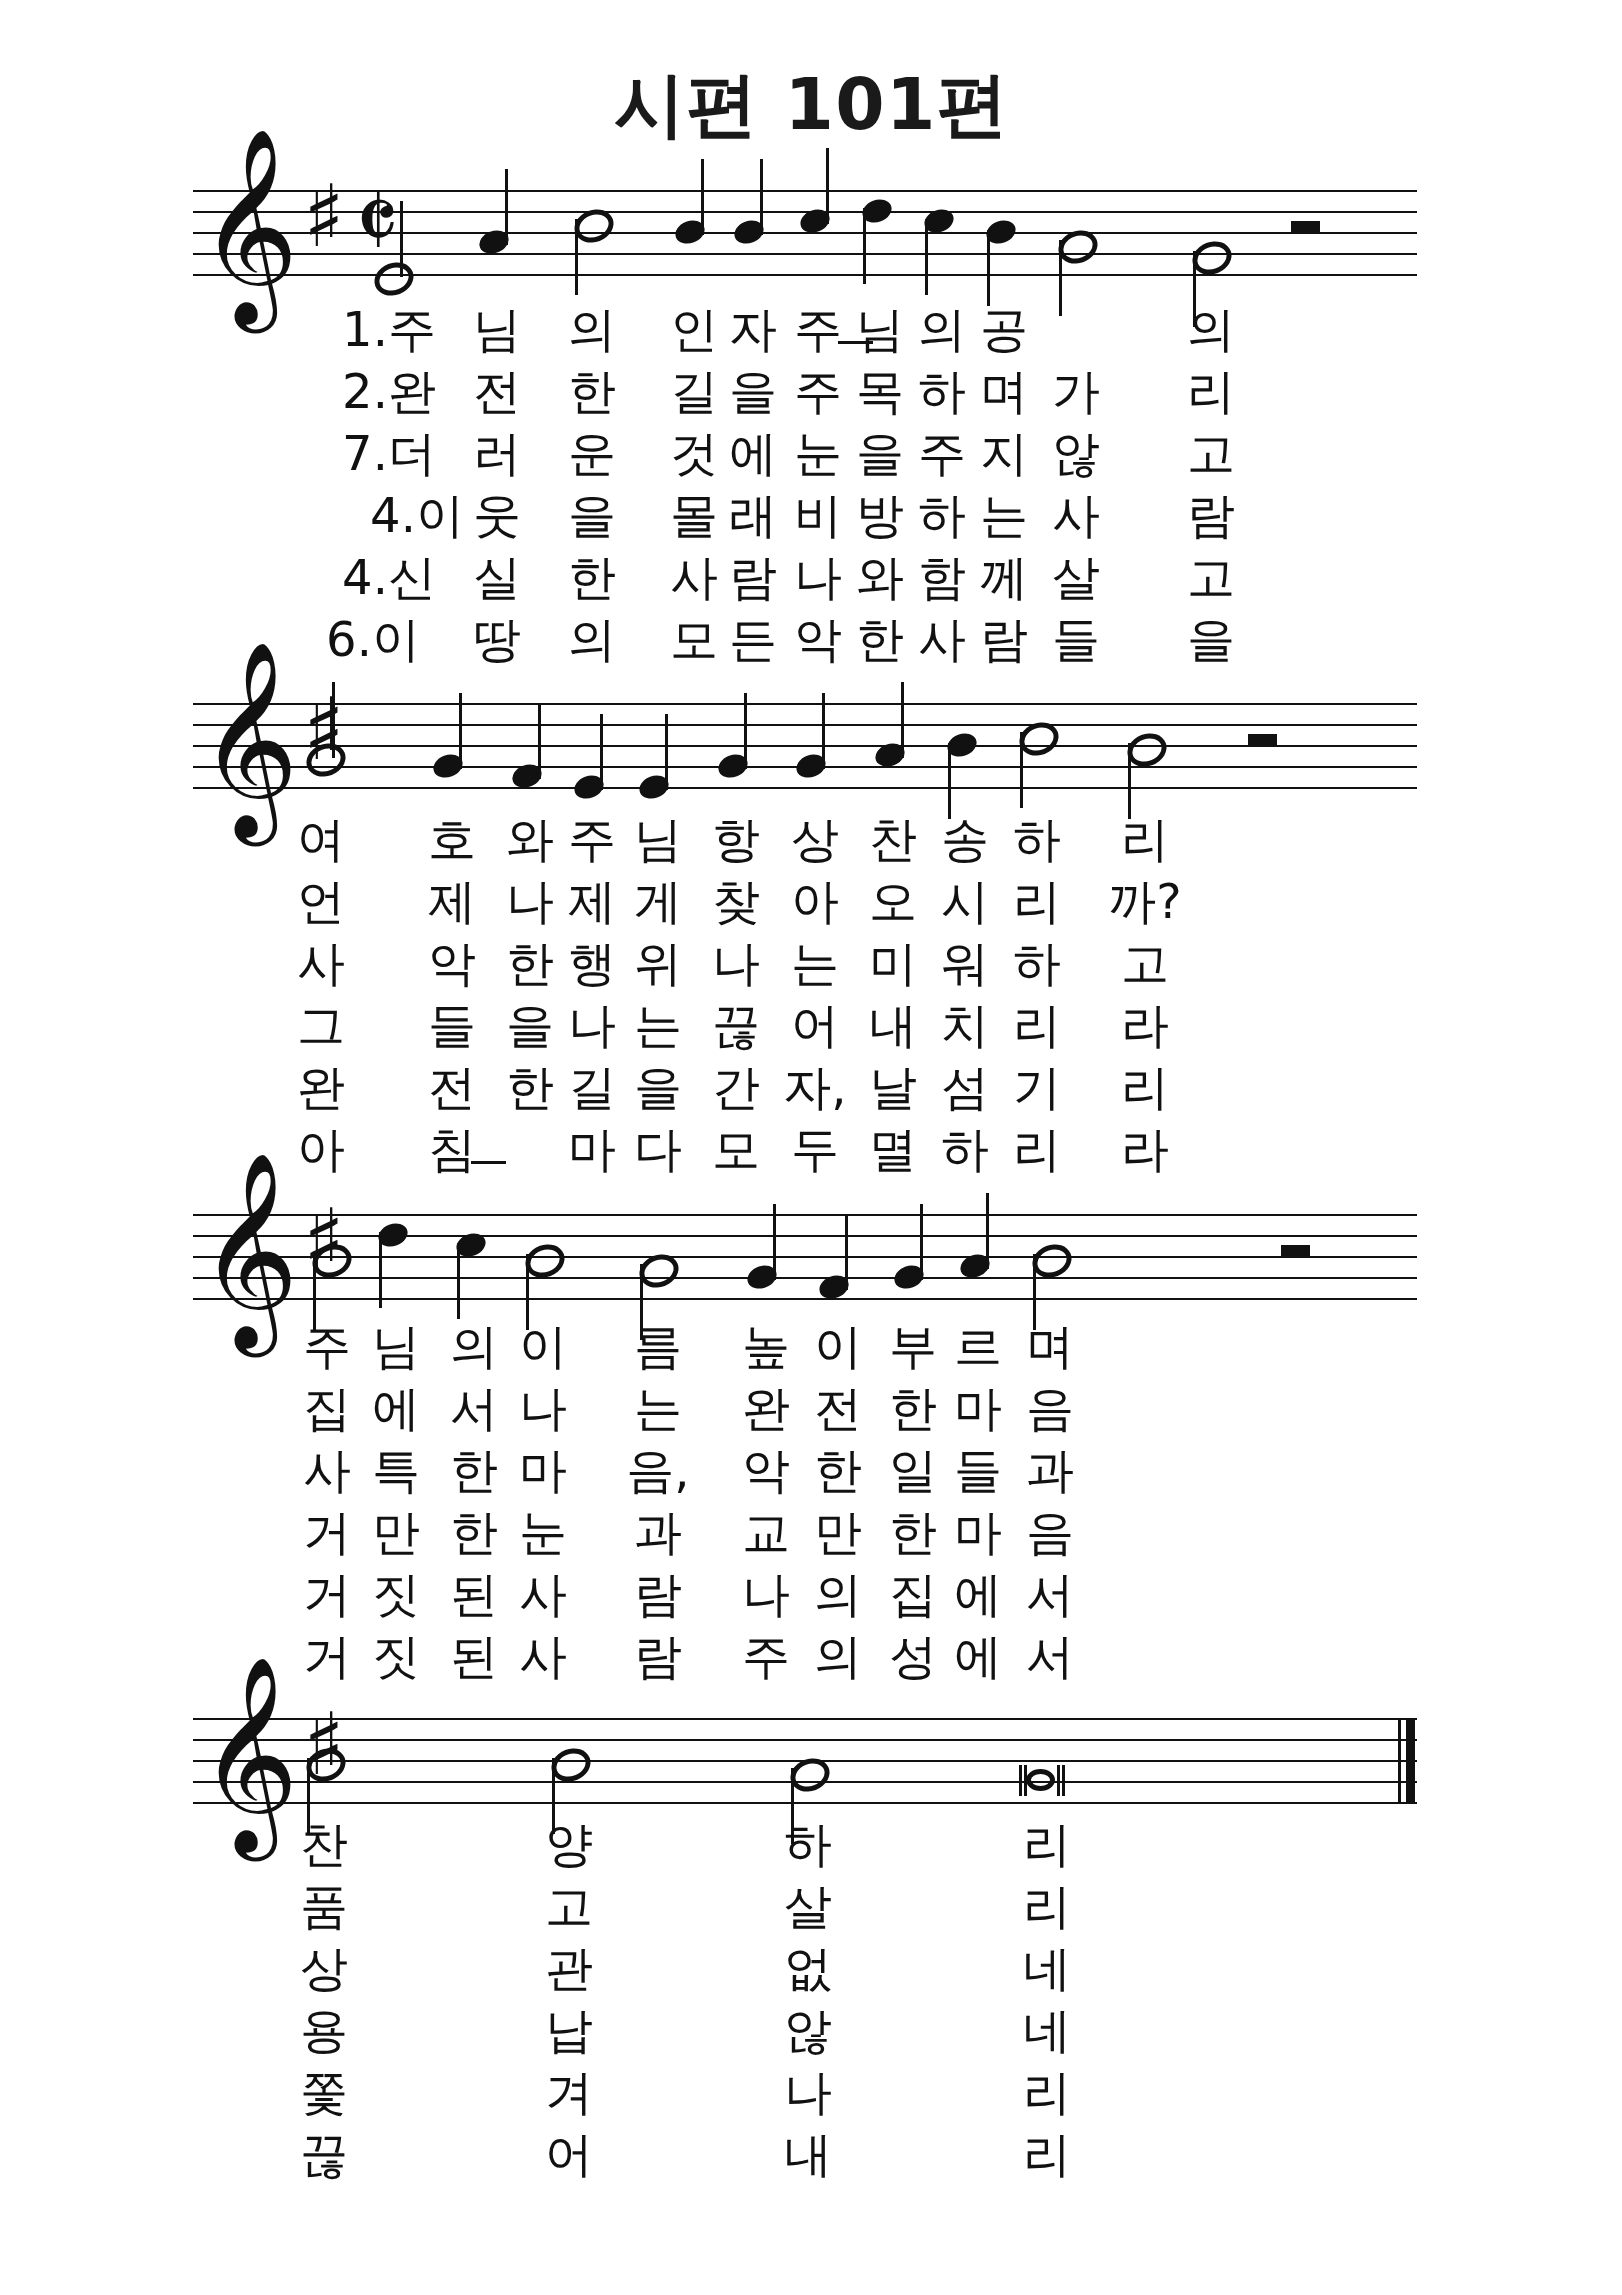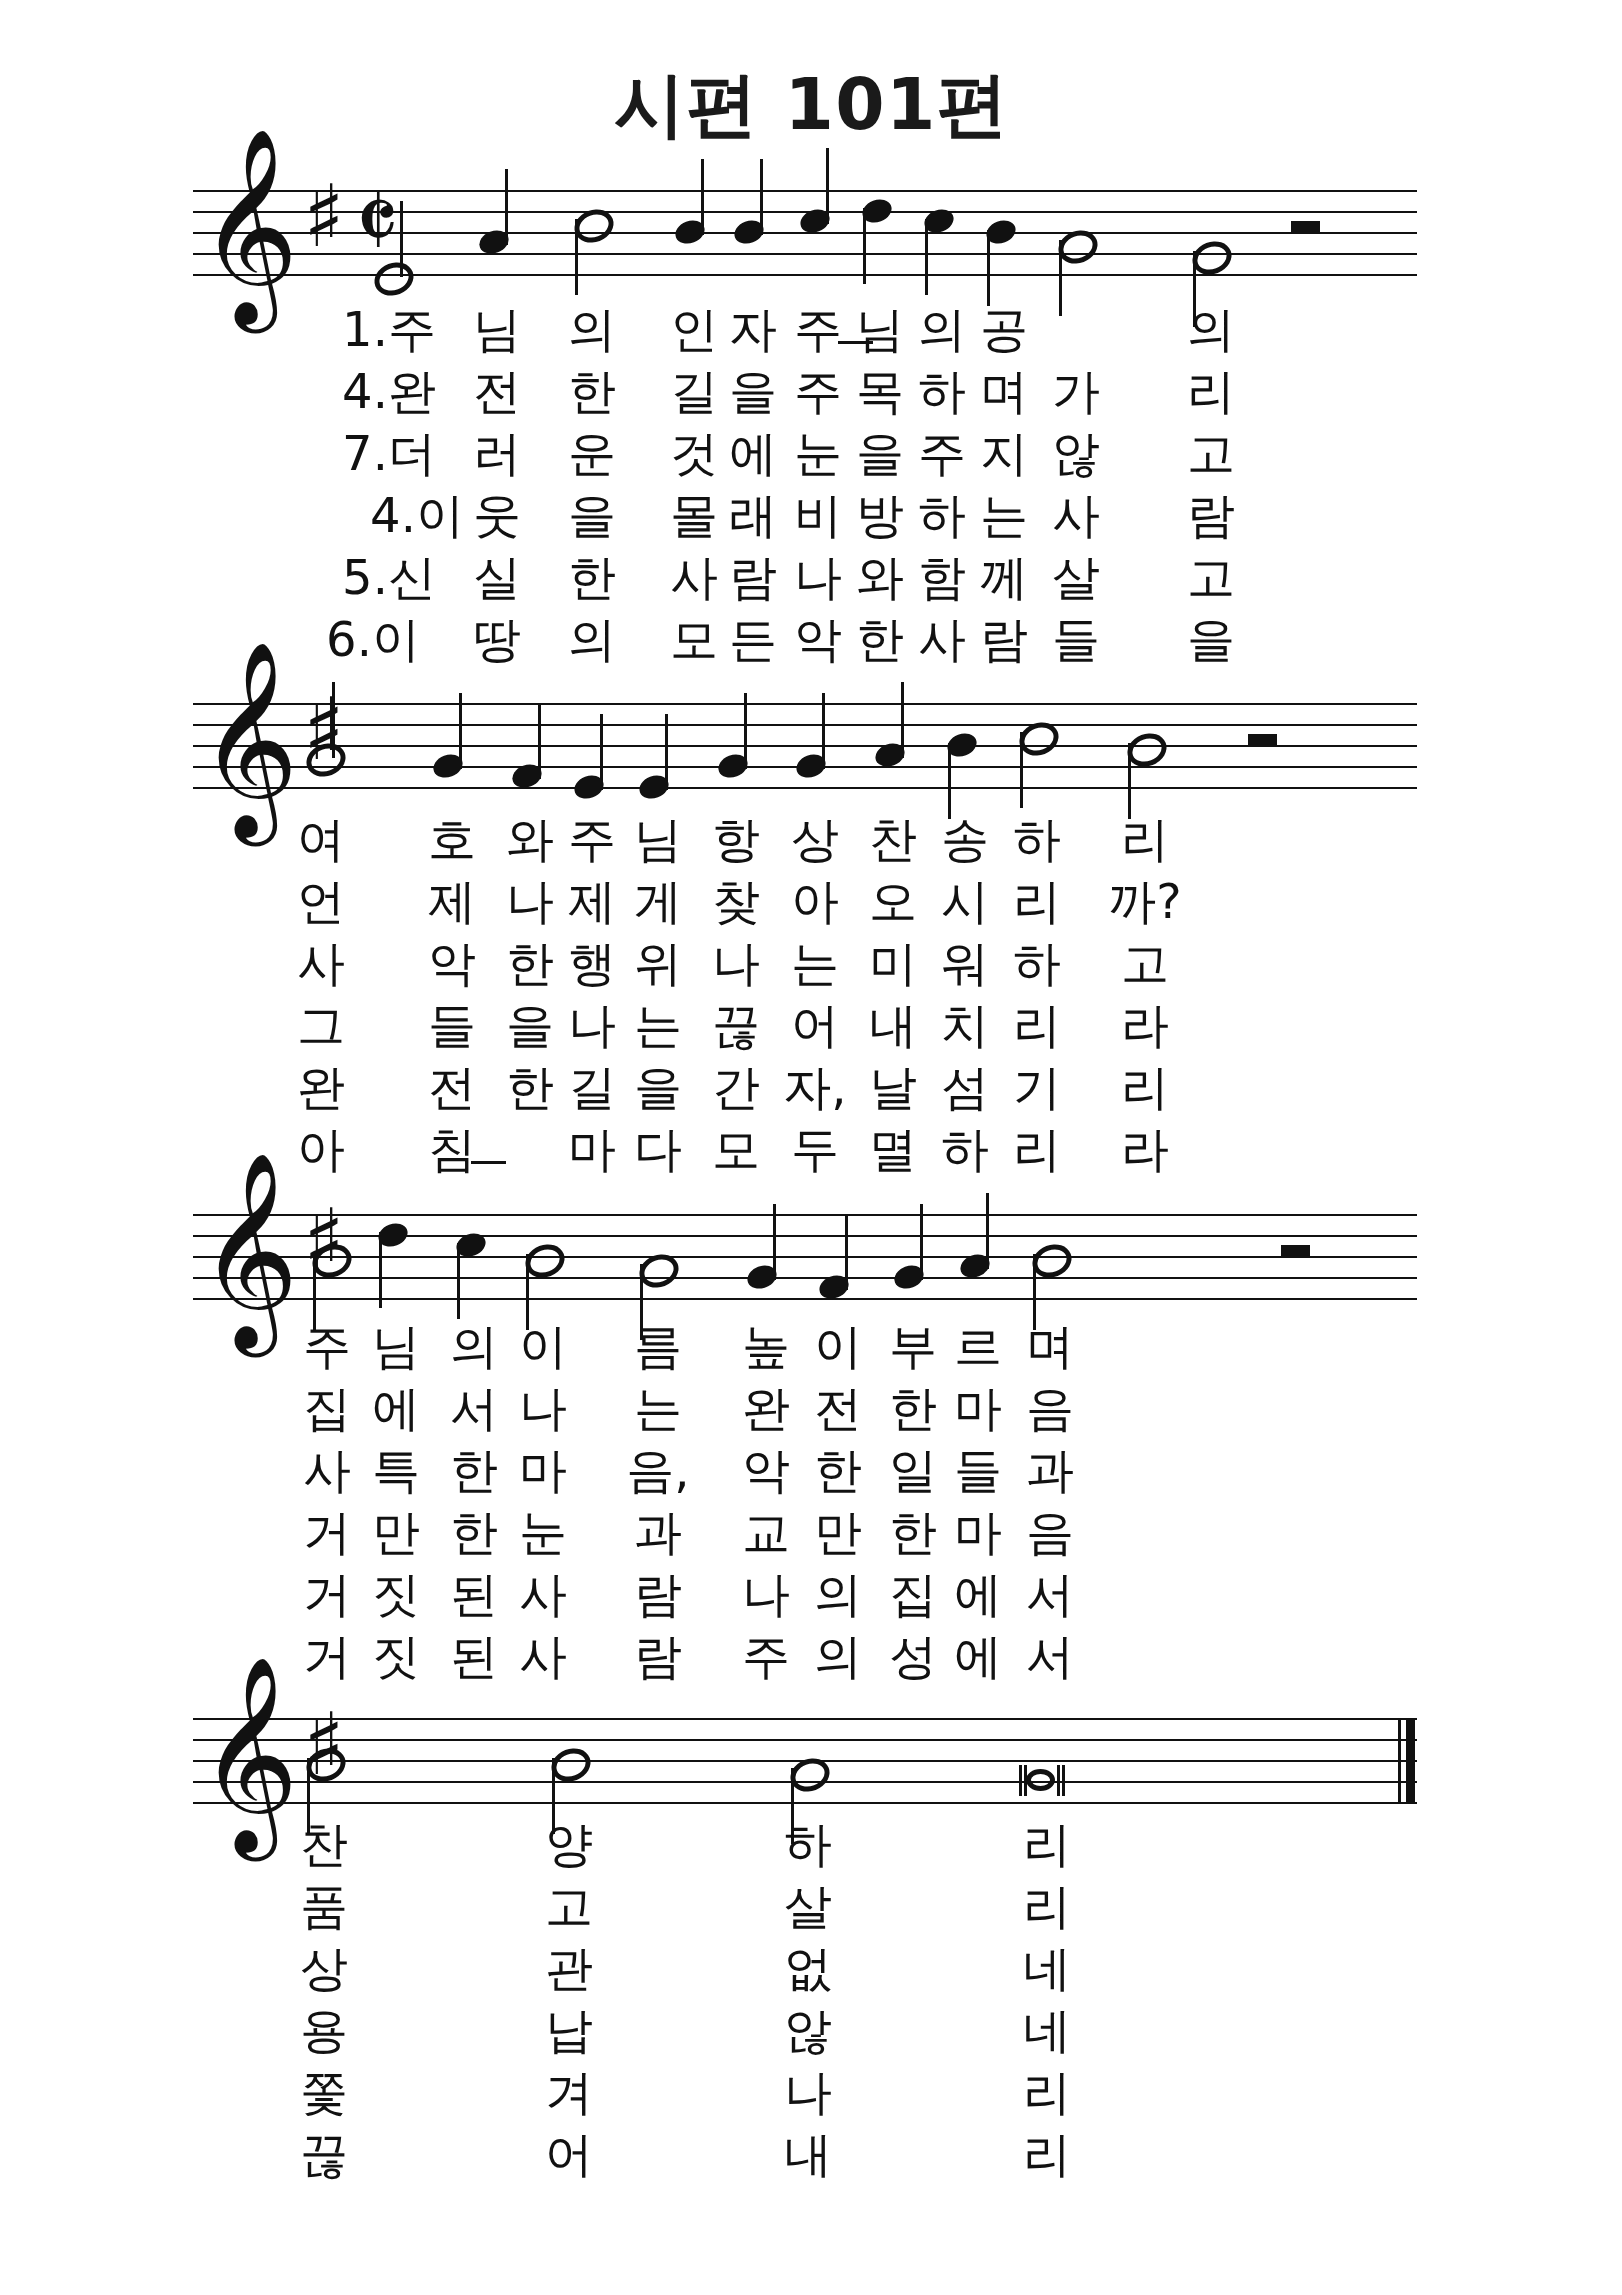--- a/index.html
+++ b/index.html
@@ -284,21 +284,21 @@
             <div class="syl" style="left: 694px;">인</div>
             <div class="syl" style="left: 753px;">자</div>
             <div class="syl" style="left: 818px;">주</div>
             <div class="syl" style="left: 880px;">님</div>
             <div class="syl" style="left: 942px;">의</div>
             <div class="syl" style="left: 1004px;">공</div>
             <div class="syl" style="left: 1211px;">의</div>
             <div class="ext" style="left: 838px; top: 43px;"></div>
           </div>
           <div class="lyric-row">
-            <div class="syl" style="left: 389px;">4.완</div>
+            <div class="syl" style="left: 389px;">2.완</div>
             <div class="syl" style="left: 497px;">전</div>
             <div class="syl" style="left: 592px;">한</div>
             <div class="syl" style="left: 694px;">길</div>
             <div class="syl" style="left: 753px;">을</div>
             <div class="syl" style="left: 818px;">주</div>
             <div class="syl" style="left: 880px;">목</div>
             <div class="syl" style="left: 942px;">하</div>
             <div class="syl" style="left: 1004px;">며</div>
             <div class="syl" style="left: 1076px;">가</div>
             <div class="syl" style="left: 1211px;">리</div>
@@ -323,21 +323,21 @@
             <div class="syl" style="left: 694px;">몰</div>
             <div class="syl" style="left: 753px;">래</div>
             <div class="syl" style="left: 818px;">비</div>
             <div class="syl" style="left: 880px;">방</div>
             <div class="syl" style="left: 942px;">하</div>
             <div class="syl" style="left: 1004px;">는</div>
             <div class="syl" style="left: 1076px;">사</div>
             <div class="syl" style="left: 1211px;">람</div>
           </div>
           <div class="lyric-row">
-            <div class="syl" style="left: 389px;">5.신</div>
+            <div class="syl" style="left: 389px;">4.신</div>
             <div class="syl" style="left: 497px;">실</div>
             <div class="syl" style="left: 592px;">한</div>
             <div class="syl" style="left: 694px;">사</div>
             <div class="syl" style="left: 753px;">람</div>
             <div class="syl" style="left: 818px;">나</div>
             <div class="syl" style="left: 880px;">와</div>
             <div class="syl" style="left: 942px;">함</div>
             <div class="syl" style="left: 1004px;">께</div>
             <div class="syl" style="left: 1076px;">살</div>
             <div class="syl" style="left: 1211px;">고</div>

